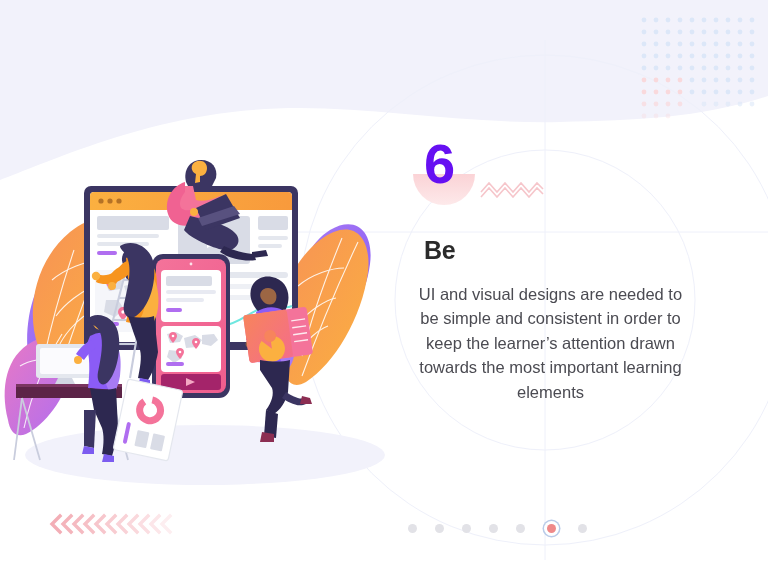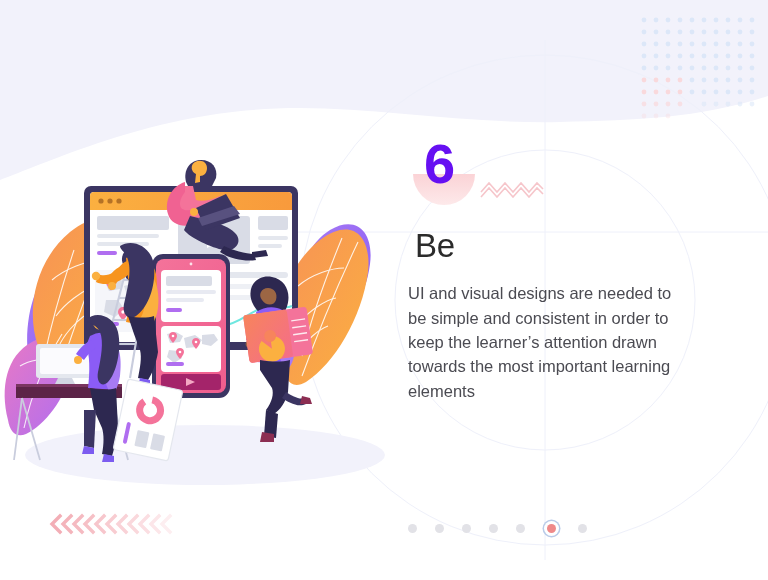--- a/index.html
+++ b/index.html
@@ -25,29 +25,29 @@
     border-radius:0 0 62px 62px;
   }
   .num{
     position:absolute;left:16px;top:-4px;
     font-size:56px;font-weight:bold;color:#6610f2;line-height:1;
     letter-spacing:-1px;
   }
   .squiggle{position:absolute;left:72px;top:38px;width:64px;height:20px;}
 
   .headline{
-    margin:7px;padding:0;
-    font-size:33px;line-height:1.28;font-weight:normal;color:#2b2b2b;
+    margin:16px;padding:0;
+    font-size:25px;line-height:1.28;font-weight:bold;color:#2b2b2b;
     letter-spacing:-0.2px;
     width:250px;
   }
   .body-copy{
     margin:14px 0 0 0;padding:0;
     font-size:16.5px;line-height:1.48;color:#4b4b52;
-    width:285px;font-weight:normal;
+    width:285px;font-weight:normal;text-align:center;
   }
 
   
   .chevrons{position:absolute;left:48px;top:510px;width:126px;height:28px;}
   .dots{position:absolute;left:408px;top:519px;height:18px;display:flex;align-items:center;gap:18px;}
   .dot{width:9px;height:9px;border-radius:50%;background:#e2e2e7;flex:0 0 auto;}
   .dot.active{
     width:9px;height:9px;background:#ef8a8a;
     box-shadow:0 0 0 3px #ffffff,0 0 0 4.5px #b9cbe8;
     margin:0 4px;

